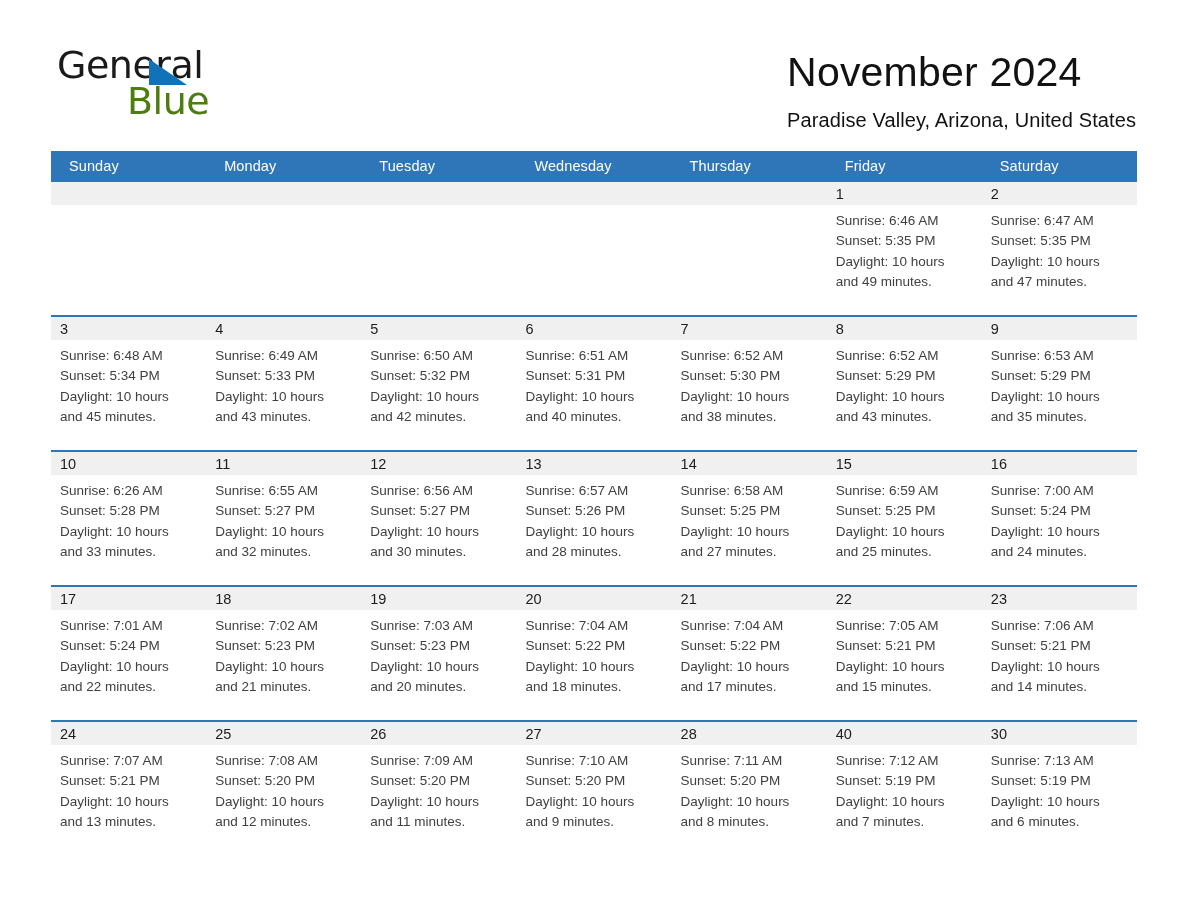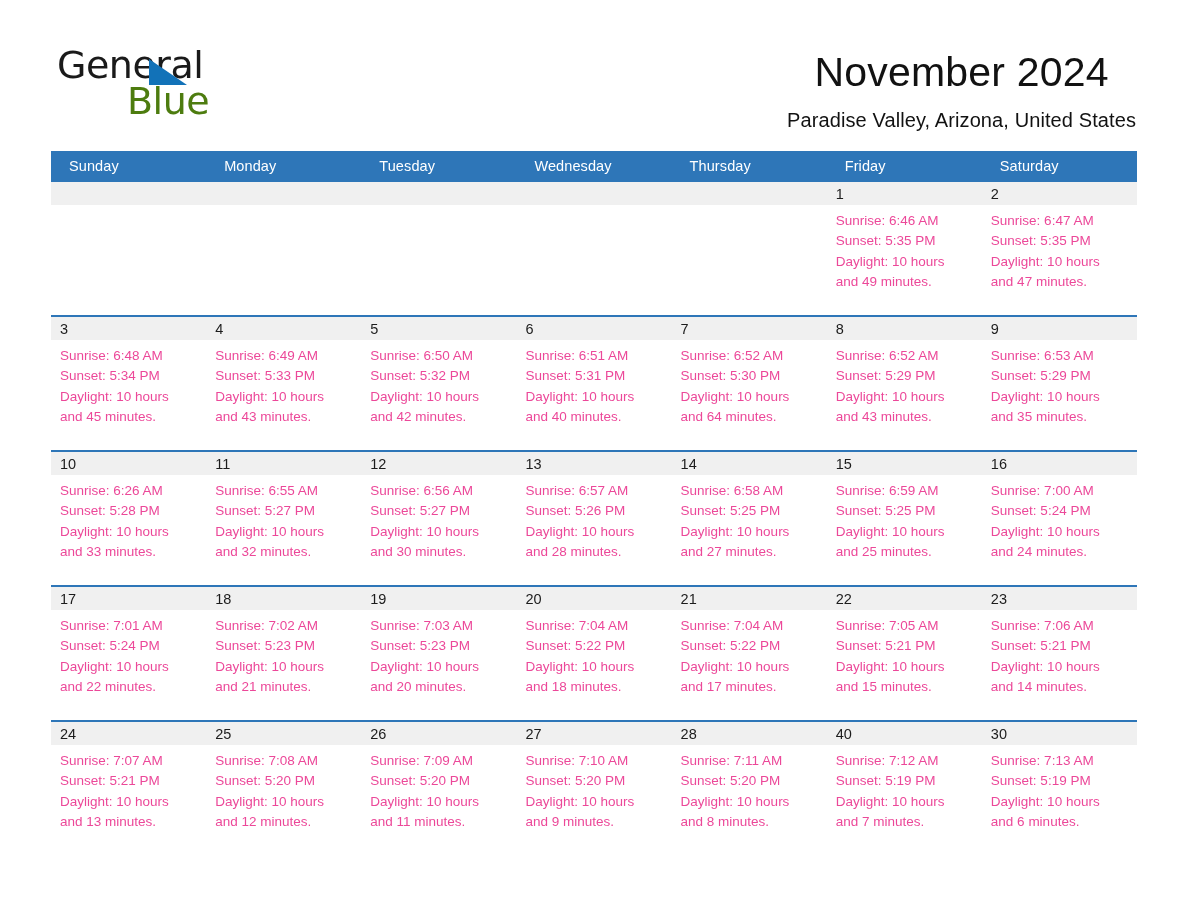--- a/index.html
+++ b/index.html
@@ -56,21 +56,21 @@
   .logo-blue {
     position: absolute;
     left: 70px;
     top: 36px;
     font-size: 38px;
     letter-spacing: -0.5px;
     color: #4d7c0f;
     font-family: "DejaVu Sans", sans-serif;
   }
   .titles {
-    text-align: center;
+    text-align: left;
     padding-top: 2px;
   }
   .month-title {
     font-size: 41px;
     font-weight: normal;
     color: #121212;
     line-height: 1.18;
     letter-spacing: 0.2px;
   }
   .location {
@@ -117,21 +117,21 @@
     box-sizing: border-box;
     padding: 2px 0 0 9px;
     font-size: 14.5px;
     color: #1c1c1c;
     line-height: 21px;
   }
   .cell-body {
     padding: 6px 8px 0 9px;
     font-size: 13.5px;
     line-height: 20.1px;
-    color: #ec4899;
+    color: #404040;
   }
   .cell-body div {
     white-space: nowrap;
   }
   .cell.empty .daynum-band {
     background: #f0f0f0;
   }
 </style>
 </head>
 <body>
@@ -257,21 +257,21 @@
               </div>
             </div>
           </td>
           <td>
             <div class="cell">
               <div class="daynum-band">7</div>
               <div class="cell-body">
                 <div>Sunrise: 6:52 AM</div>
                 <div>Sunset: 5:30 PM</div>
                 <div>Daylight: 10 hours</div>
-                <div>and 64 minutes.</div>
+                <div>and 38 minutes.</div>
               </div>
             </div>
           </td>
           <td>
             <div class="cell">
               <div class="daynum-band">8</div>
               <div class="cell-body">
                 <div>Sunrise: 6:52 AM</div>
                 <div>Sunset: 5:29 PM</div>
                 <div>Daylight: 10 hours</div>

